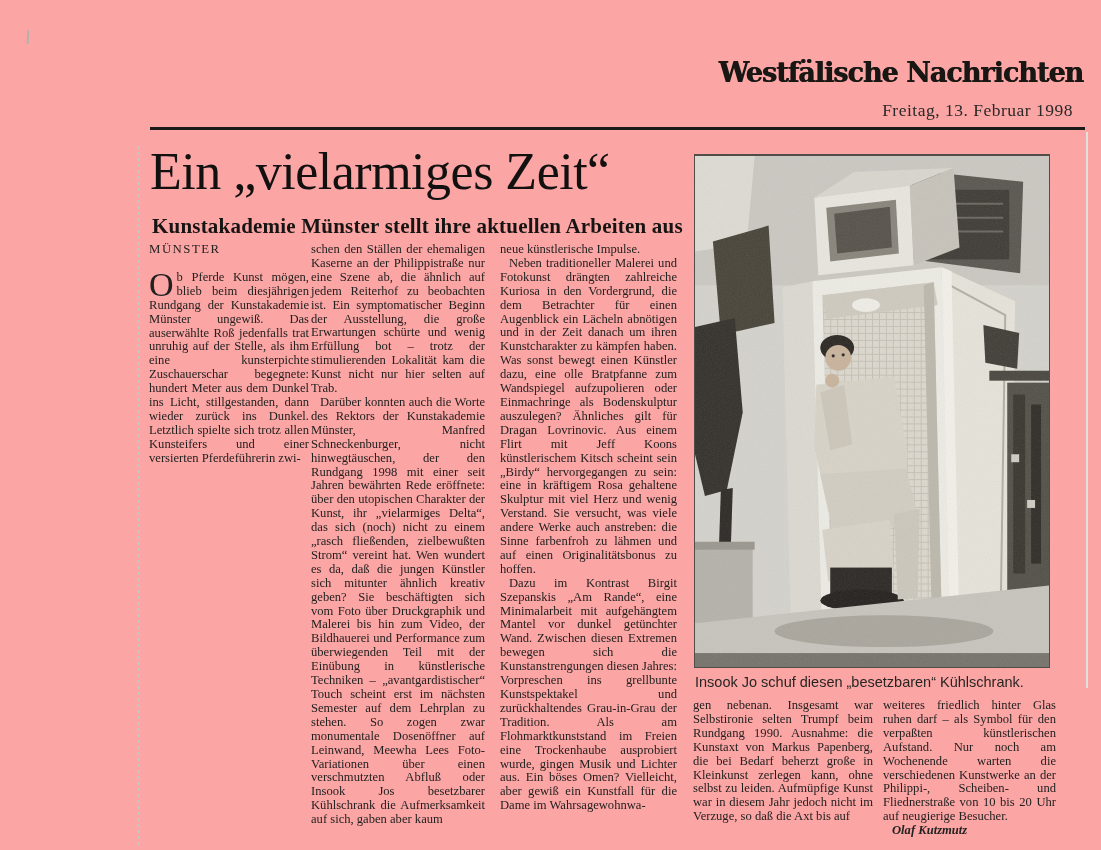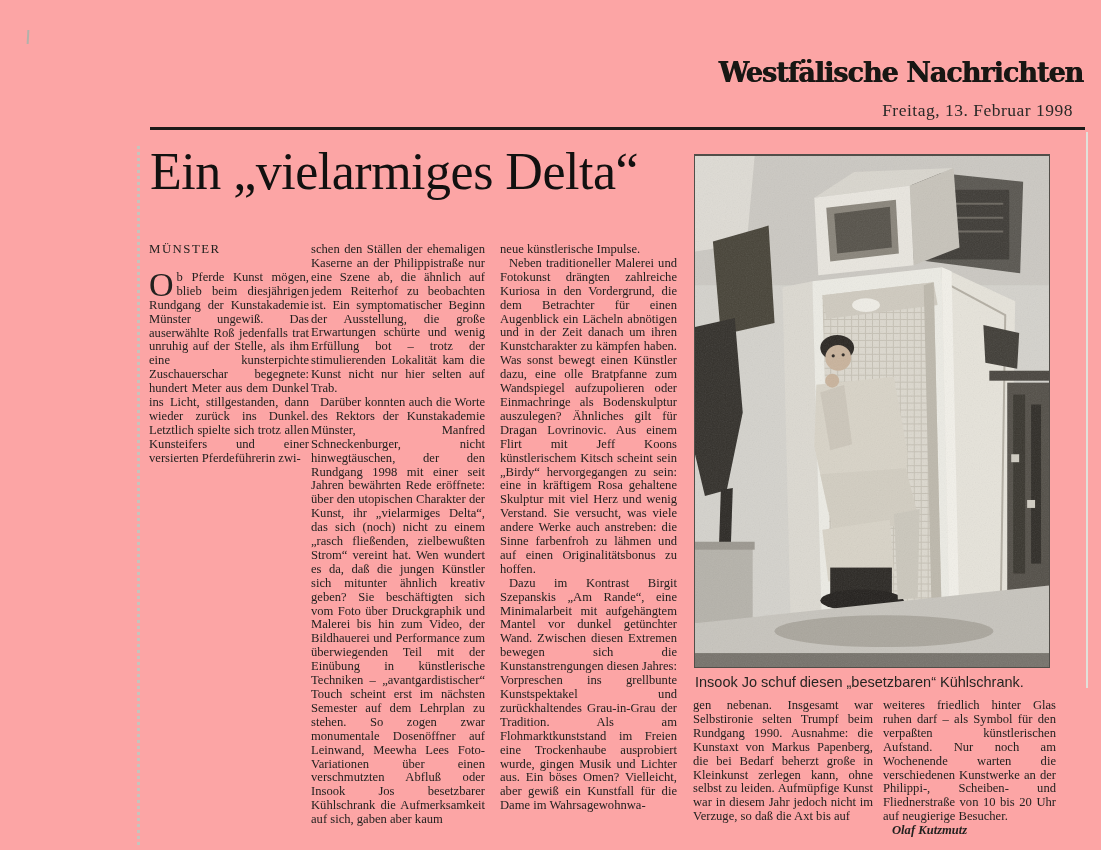--- a/index.html
+++ b/index.html
@@ -62,21 +62,22 @@
 <div class="page">
 
   <div class="corner-mark"></div>
 
   <div class="masthead">Westfälische Nachrichten</div>
   <div class="issue-date">Freitag, 13. Februar 1998</div>
   <div class="top-rule"></div>
   <div class="scanline-left"></div>
   <div class="scanline-right"></div>
 
-  <h1 class="headline" style="margin:0;font-weight:normal;">Ein „vielarmiges Delta“</h1>
+  <h1 class="headline" style="margin:0;font-weight:normal;">Ein „vielarmiges Zeit“</h1>
+  <h2 class="subhead" style="margin:0;">Kunstakademie Münster stellt ihre aktuellen Arbeiten aus</h2>
 
   <figure class="photo" style="margin:0;">
     <svg viewBox="0 0 356 514" preserveAspectRatio="none">
       <defs>
         <pattern id="wire" width="7" height="7" patternUnits="userSpaceOnUse">
           <rect width="7" height="7" fill="#dcd8ce"></rect>
           <path d="M0 3.5 H7 M3.5 0 V7" stroke="#c6c1b5" stroke-width="1"></path>
         </pattern>
         <filter id="grain" x="0" y="0" width="100%" height="100%">
           <feTurbulence type="fractalNoise" baseFrequency="0.85" numOctaves="2"></feTurbulence>

